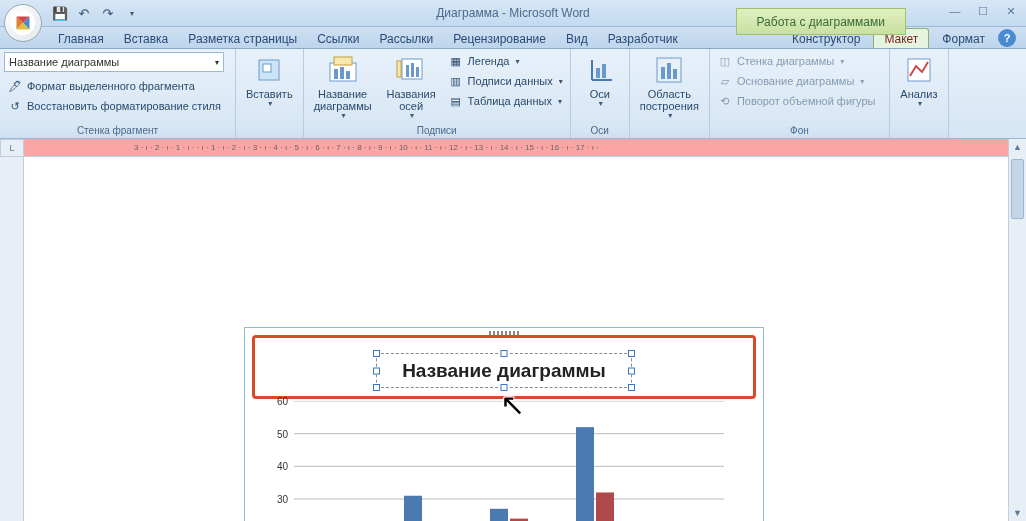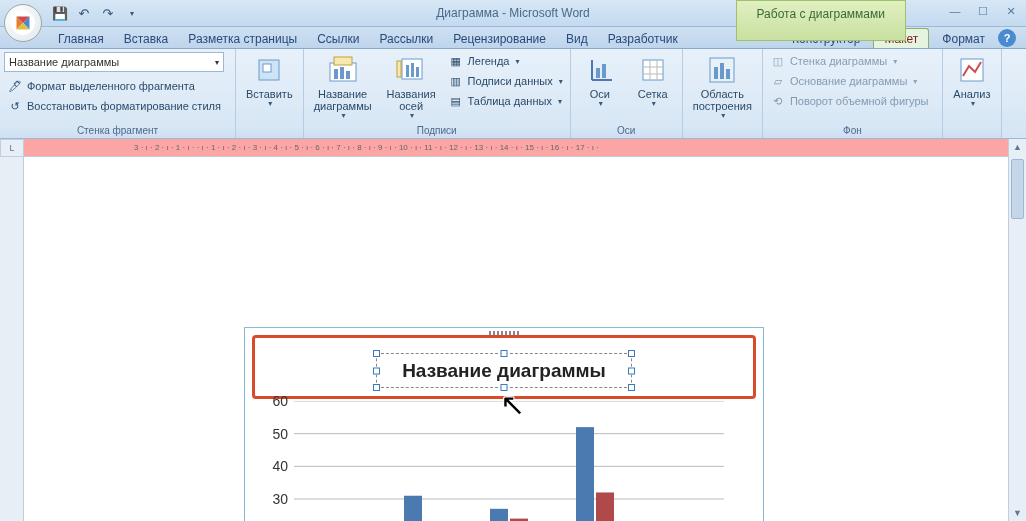--- a/index.html
+++ b/index.html
@@ -5,21 +5,21 @@
 * { box-sizing: border-box; margin: 0; padding: 0; font-family: "Segoe UI", Tahoma, sans-serif; }
 body { background: #fff; width: 1026px; height: 521px; overflow: hidden; position: relative; }
 
 
 .titlebar { height: 27px; background: linear-gradient(#d7e7f5,#c3daf0); display: flex; align-items: center; position: relative; border-bottom: 1px solid #9db8d6; }
 .office-btn { width: 38px; height: 38px; border-radius: 50%; background: radial-gradient(circle at 30% 30%, #fff, #e0e7ed); border: 1px solid #9aa; position: absolute; left: 4px; top: 4px; z-index: 50; display:flex; align-items:center; justify-content:center; }
 .office-btn svg { width: 26px; height: 26px; }
 .qat { margin-left: 50px; display: flex; align-items: center; gap: 4px; }
 .qat .qbtn { width: 20px; height: 20px; display:flex; align-items:center; justify-content:center; color:#3b5a7a; font-size:13px; }
 .title-center { position:absolute; left:0; right:0; text-align:center; font-size:12px; color:#4a6a8a; pointer-events:none; }
-.title-context { position:absolute; right:120px; top:0; height:41px; line-height:27px; font-size:12px; color:#3a6a3a; background:linear-gradient(#e0f0c0,#c8e0a0); padding:0 20px; border:1px solid #a0c070; }
+.title-context { position:absolute; right:120px; top:8px; height:27px; line-height:27px; font-size:12px; color:#3a6a3a; background:linear-gradient(#e0f0c0,#c8e0a0); padding:0 20px; border:1px solid #a0c070; }
 .winbtns { position:absolute; right:4px; top:3px; display:flex; gap:6px; }
 .winbtns span { width:22px; height:16px; display:flex; align-items:center; justify-content:center; color:#5a7a9a; font-size:11px; border:1px solid transparent; }
 
 
 .tabs { height:22px; background:linear-gradient(#cfe0f2,#bdd5ec); display:flex; align-items:flex-end; padding-left:48px; font-size:12px; color:#2a4a7a; border-bottom:1px solid #8aa8c8; }
 .tab { padding:3px 10px 2px; cursor:default; }
 .tab.active { background:#e5f4df; border:1px solid #8ab078; border-bottom:none; border-radius:3px 3px 0 0; color:#7f1d1d; }
 .tabs .right { margin-left:auto; display:flex; align-items:center; padding-right:10px; gap:3px; }
 .tabs .help { width:18px; height:18px; border-radius:50%; background:#4a8ad0; color:#fff; display:flex; align-items:center; justify-content:center; font-size:11px; font-weight:bold; }
 
@@ -59,21 +59,21 @@
 .chart-title-box .handle { position:absolute; width:7px; height:7px; background:#fff; border:1px solid #3a7ac0; }
 .handle.tl{top:-4px;left:-4px}.handle.tr{top:-4px;right:-4px}.handle.bl{bottom:-4px;left:-4px}.handle.br{bottom:-4px;right:-4px}
 .handle.tm{top:-4px;left:50%;transform:translateX(-50%)}.handle.bm{bottom:-4px;left:50%;transform:translateX(-50%)}
 .handle.ml{left:-4px;top:50%;transform:translateY(-50%)}.handle.mr{right:-4px;top:50%;transform:translateY(-50%)}
 .chart-title-text { font-size:19px; font-weight:bold; color:#222; }
 .cursor-arrow { position:absolute; left:476px; top:230px; font-size:30px; color:#000; text-shadow:1px 1px 0 #fff,-1px -1px 0 #fff,1px -1px 0 #fff,-1px 1px 0 #fff; z-index:10; }
 
 
 .plot { position:absolute; left:270px; top:244px; width:430px; height:196px; }
 .ylabels { position:absolute; left:240px; top:244px; width:26px; height:196px; }
-.ylabels span { position:absolute; right:2px; font-size:14px; color:#333; transform:translateY(-50%); }
+.ylabels span { position:absolute; right:2px; font-size:10px; color:#333; transform:translateY(-50%); }
 
 .scrollbar-v { position:absolute; right:0; top:139px; bottom:0; width:18px; background:#e8eef5; border-left:1px solid #c0cedd; }
 .scrollbar-v .thumb { position:absolute; top:20px; left:2px; right:2px; height:60px; background:#c5d6e8; border:1px solid #9db8d6; border-radius:2px; }
 .scrollbar-v .arr { position:absolute; left:0; right:0; height:16px; display:flex; align-items:center; justify-content:center; font-size:9px; color:#5a7a9a; }
 </style>
 </head>
 <body>
 
 <div class="titlebar">
   <div class="office-btn">
@@ -205,32 +205,20 @@
       <div class="bigbtn dd">
         <span class="ico">
             <svg width="28" height="28">
               <line x1="6" y1="4" x2="6" y2="24" stroke="#4a7ab0" stroke-width="2"></line>
               <line x1="6" y1="24" x2="26" y2="24" stroke="#4a7ab0" stroke-width="2"></line>
               <rect x="10" y="12" width="4" height="10" fill="#6a9acb"></rect>
               <rect x="16" y="8" width="4" height="14" fill="#6a9acb"></rect>
             </svg>
           </span>
         <span>Оси</span>
-      </div>
-      <div class="bigbtn dd">
-        <span class="ico">
-            <svg width="28" height="28">
-              <rect x="4" y="4" width="20" height="20" fill="#fff" stroke="#6a9acb"></rect>
-              <line x1="4" y1="11" x2="24" y2="11" stroke="#bbb"></line>
-              <line x1="4" y1="18" x2="24" y2="18" stroke="#bbb"></line>
-              <line x1="11" y1="4" x2="11" y2="24" stroke="#bbb"></line>
-              <line x1="18" y1="4" x2="18" y2="24" stroke="#bbb"></line>
-            </svg>
-          </span>
-        <span>Сетка</span>
       </div>
     </div>
     <div class="group-label">Оси</div>
   </div>
 
   <div class="group">
     <div class="group-body">
       <div class="bigbtn dd">
         <span class="ico">
             <svg width="30" height="30">

